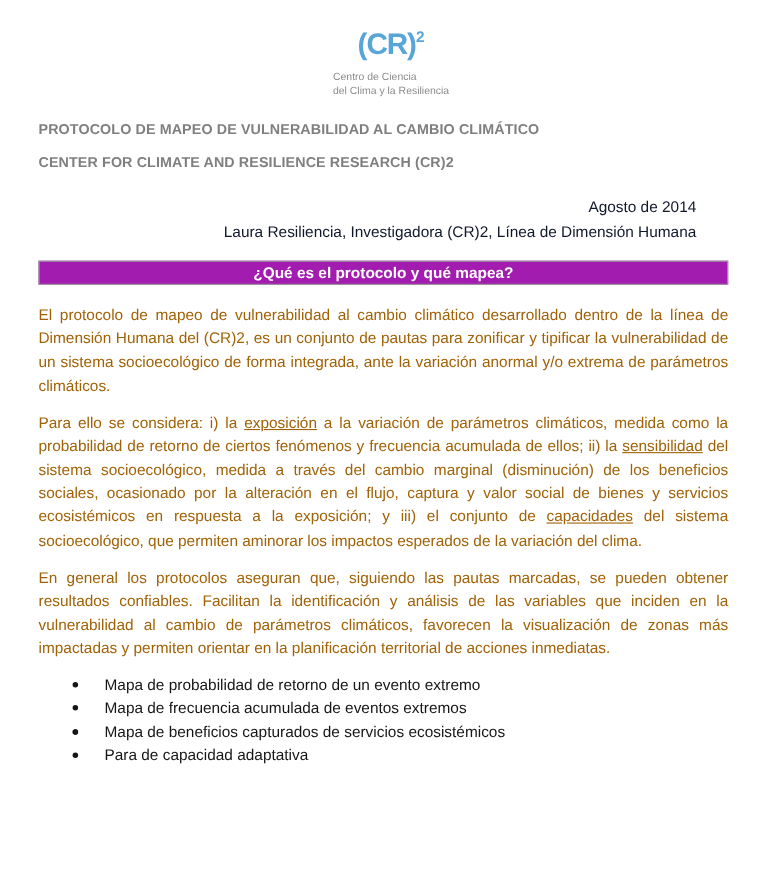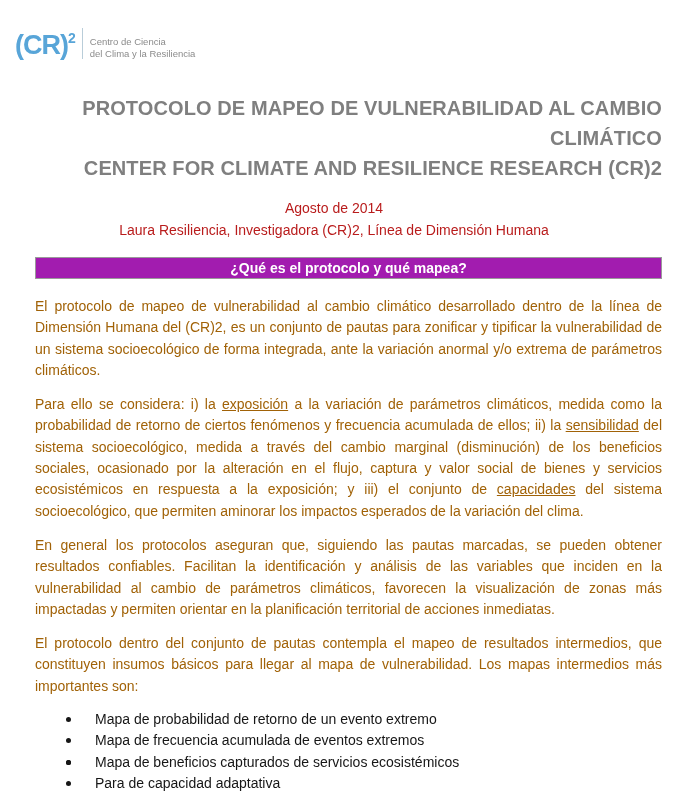--- a/index.html
+++ b/index.html
@@ -11,23 +11,24 @@
     background: #ffffff;
     overflow: hidden;
     font-family: "Liberation Sans", sans-serif;
     color: #151515;
   }
   .content { margin: 0 34px 0 35px; }
 
   
   .logo-row {
     display: flex;
-    align-items: flex-end;
-    padding: 17px 0 0 15px;
+    align-items: center;
+    padding: 27px 0 0 15px;
     height: 42px;
+    flex-direction: column;
   }
   .logo-brand {
     font-weight: bold;
     font-size: 27px;
     line-height: 27px;
     letter-spacing: -1px;
     color: #58a5d8;
     white-space: nowrap;
   }
   .logo-brand sup {
@@ -45,37 +46,37 @@
   .logo-tagline {
     font-size: 9.5px;
     line-height: 11.5px;
     color: #8b8b8b;
     padding-top: 9px;
   }
 
   
   .doc-title {
     margin: 34px 0 4px 0;
-    text-align: right;
-    font-size: 20px;
+    text-align: left;
+    font-size: 13px;
     font-weight: bold;
     color: #7f7f7f;
     line-height: 30px;
     letter-spacing: 0.1px;
   }
   .doc-title .title-line { display: block; }
 
   
   .byline {
     margin-top: 14px;
     padding-right: 29px;
-    text-align: center;
+    text-align: right;
     font-size: 14px;
     line-height: 22px;
-    color: #b91c1c;
+    color: #0f172a;
   }
 
   
   .section-banner {
     margin-top: 16px;
     background: #a21caf;
     border: 1px solid #9a9a9a;
     height: 20px;
     line-height: 20px;
     text-align: center;
@@ -147,21 +148,20 @@
     <div class="section-banner">
       <span>¿Qué es el protocolo y qué mapea?</span>
     </div>
 
     <p class="body-p first">El protocolo de mapeo de vulnerabilidad al cambio climático desarrollado dentro de la línea de Dimensión Humana del (CR)2, es un conjunto de pautas para zonificar y tipificar la vulnerabilidad de un sistema socioecológico de forma integrada, ante la variación anormal y/o extrema de parámetros climáticos.</p>
 
     <p class="body-p"><span>Para ello se considera: i) la </span><span class="u">exposición</span><span> a la variación de parámetros climáticos, medida como la probabilidad de retorno de ciertos fenómenos y frecuencia acumulada de ellos; ii) la </span><span class="u">sensibilidad</span><span> del sistema socioecológico, medida a través del cambio marginal (disminución) de los beneficios sociales, ocasionado por la alteración en el flujo, captura y valor social de bienes y servicios ecosistémicos en respuesta a la exposición; y iii) el conjunto de </span><span class="u">capacidades</span><span> del sistema socioecológico, que permiten aminorar los impactos esperados de la variación del clima.</span></p>
 
     <p class="body-p">En general los protocolos aseguran que, siguiendo las pautas marcadas, se pueden obtener resultados confiables. Facilitan la identificación y análisis de las variables que inciden en la vulnerabilidad al cambio de parámetros climáticos, favorecen la visualización de zonas más impactadas y permiten orientar en la planificación territorial de acciones inmediatas.</p>
 
-    <p class="body-p">El protocolo dentro del conjunto de pautas contempla el mapeo de resultados intermedios, que constituyen insumos básicos para llegar al mapa de vulnerabilidad. Los mapas intermedios más importantes son:</p>
 
     <ul class="bullet-list">
       <li><span class="marker"></span><span>Mapa de probabilidad de retorno de un evento extremo</span></li>
       <li><span class="marker"></span><span>Mapa de frecuencia acumulada de eventos extremos</span></li>
       <li><span class="marker"></span></li>
       <li><span class="marker"></span><span>Mapa de beneficios capturados de servicios ecosistémicos</span></li>
       <li><span class="marker"></span><span>Para de capacidad adaptativa</span></li>
     </ul>
 
   </div>

